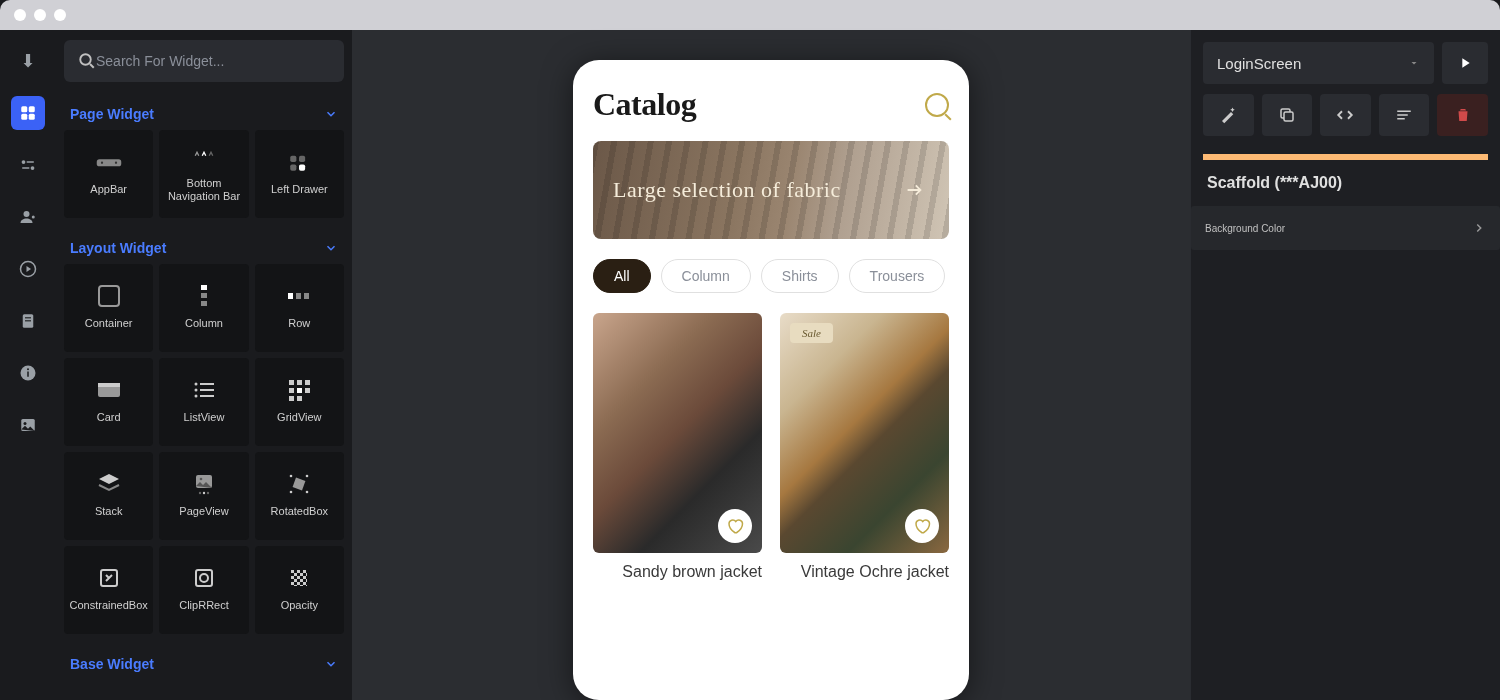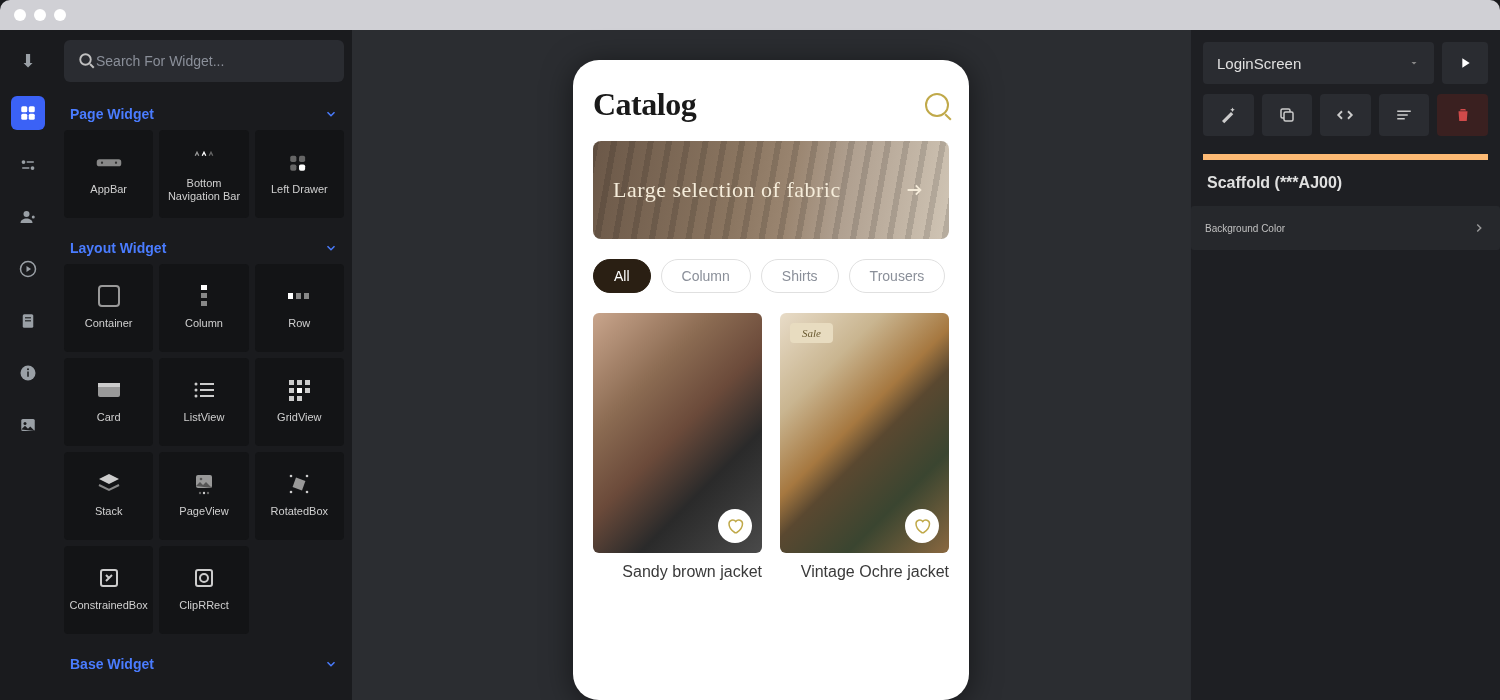--- a/index.html
+++ b/index.html
@@ -301,20 +301,34 @@
         </div>
       <div class="widget-tile">
           <div class="ic">
             <svg viewBox="0 0 28 28">
               <rect x="6" y="6" width="16" height="16" rx="2" fill="none" stroke="#ccc" stroke-width="2"></rect>
               <circle cx="14" cy="14" r="4" fill="none" stroke="#ccc" stroke-width="2"></circle>
             </svg>
           </div>
           <div class="lbl">ClipRRect</div>
         </div>
+      <div class="widget-tile">
+          <div class="ic">
+            <svg viewBox="0 0 28 28">
+              <defs>
+                <pattern id="chk" width="6" height="6" patternUnits="userSpaceOnUse">
+                  <rect width="3" height="3" fill="#ccc"></rect>
+                  <rect x="3" y="3" width="3" height="3" fill="#ccc"></rect>
+                </pattern>
+              </defs>
+              <rect x="6" y="6" width="16" height="16" fill="url(#chk)"></rect>
+            </svg>
+          </div>
+          <div class="lbl">Opacity</div>
+        </div>
     </div>
 
     <div class="section-hdr">
       <span>Base Widget</span>
       <svg class="chev" viewBox="0 0 24 24" fill="none" stroke="#4a7cff" stroke-width="2.5">
           <path d="M6 9l6 6 6-6"></path>
         </svg>
     </div>
   </div>
 

